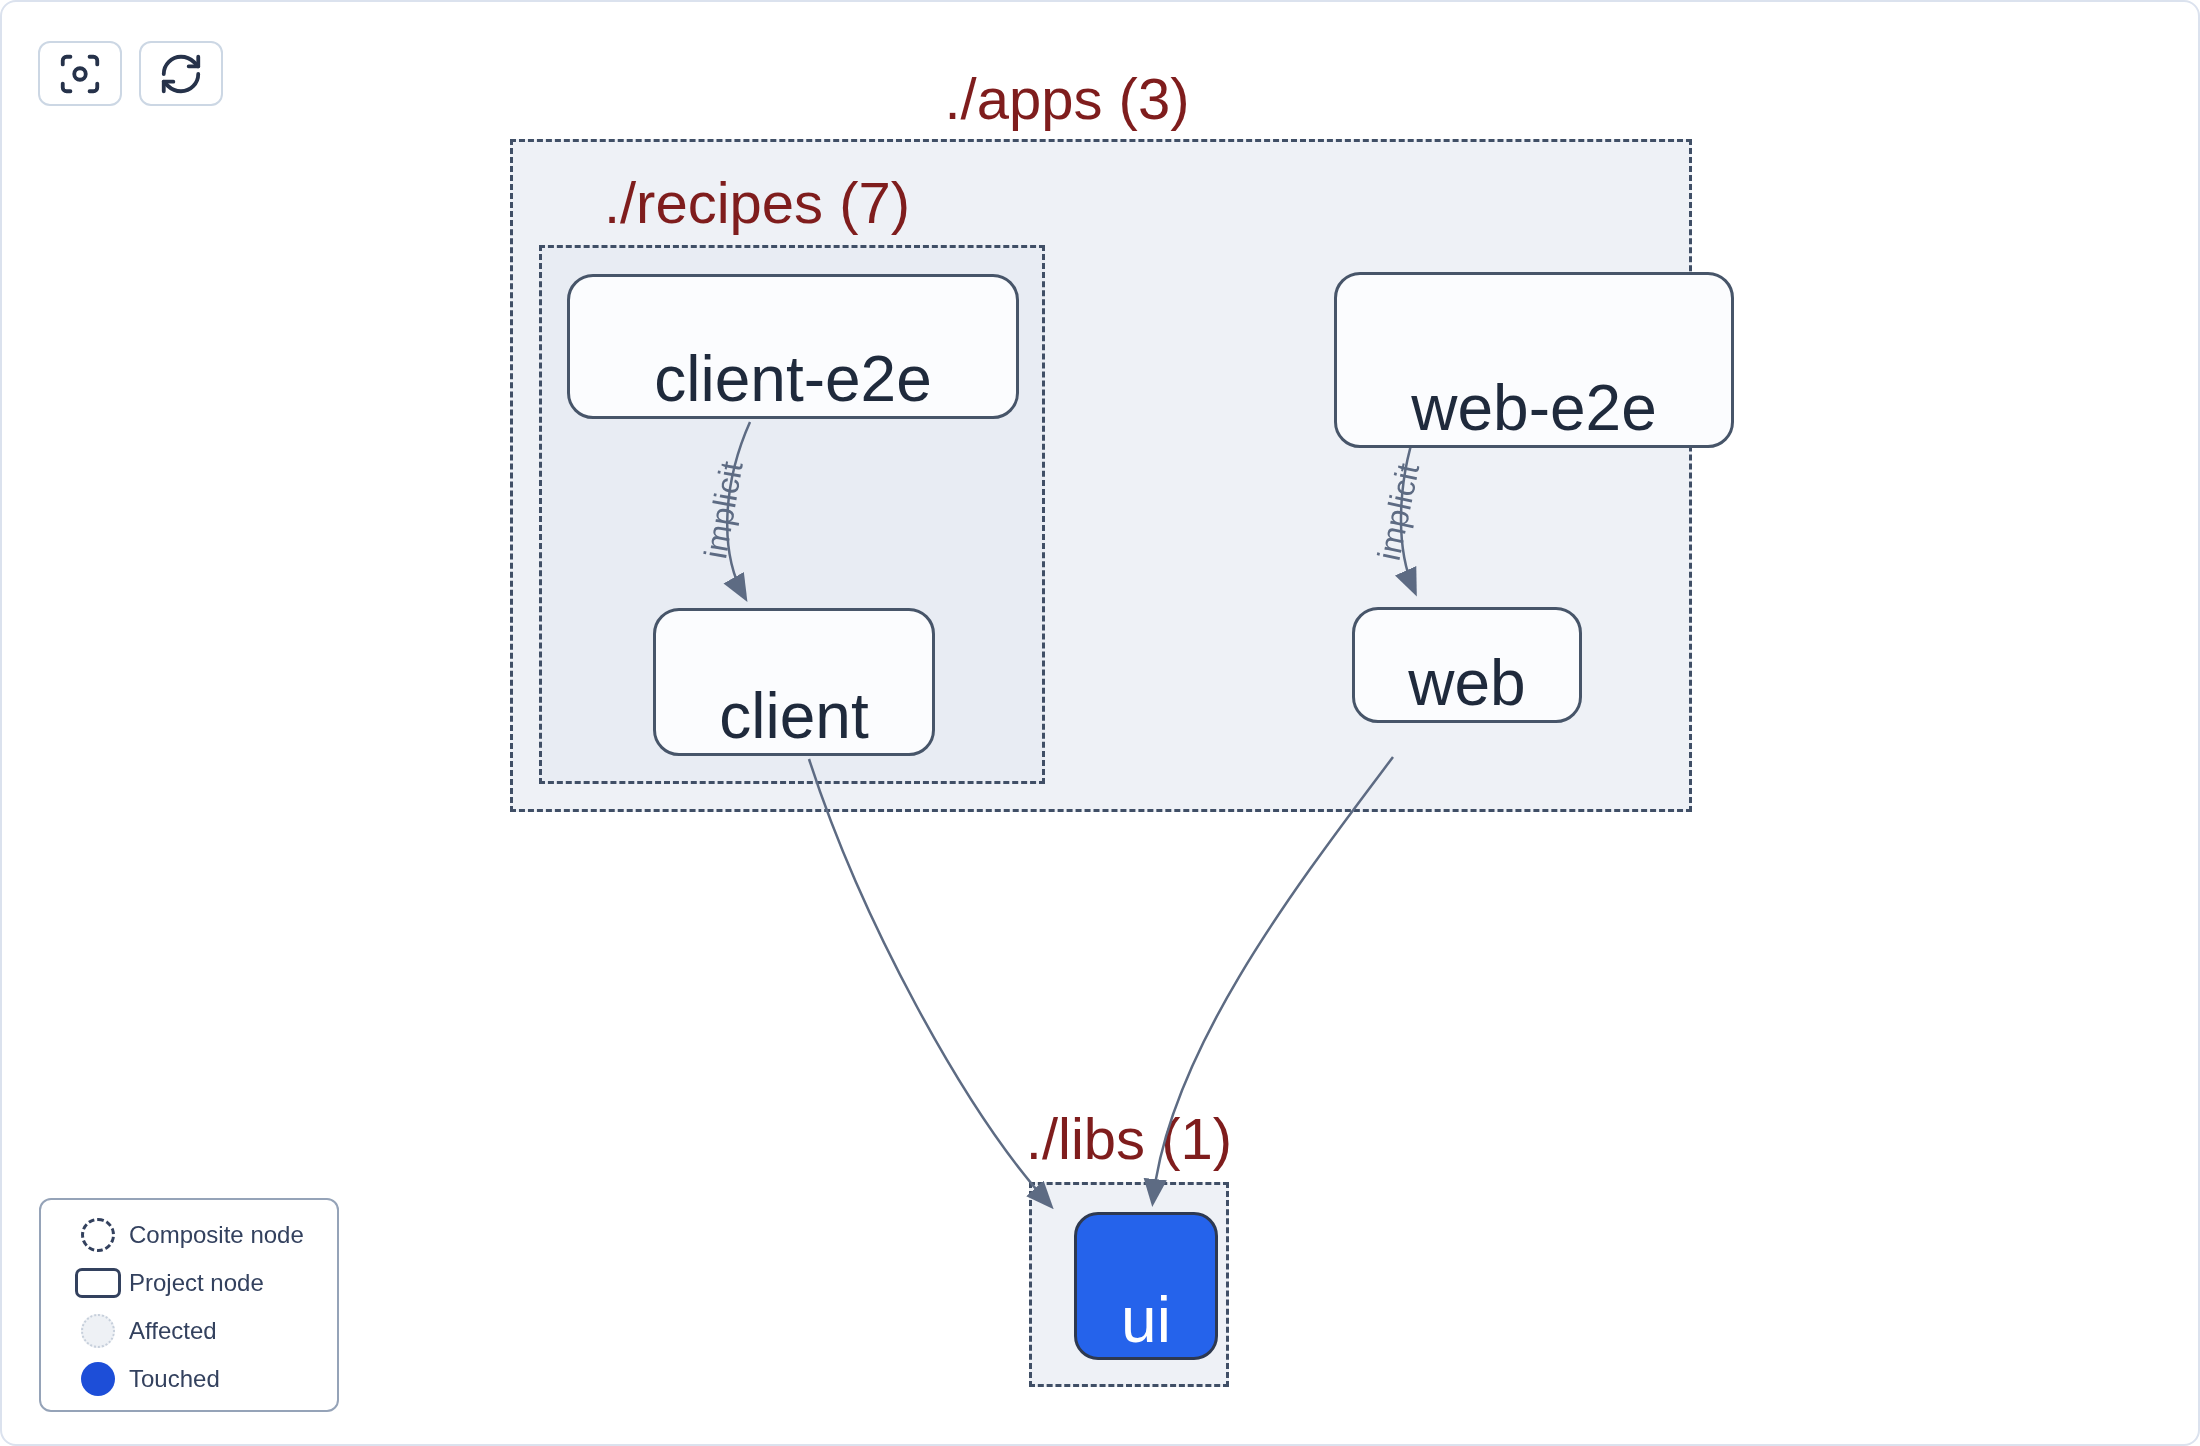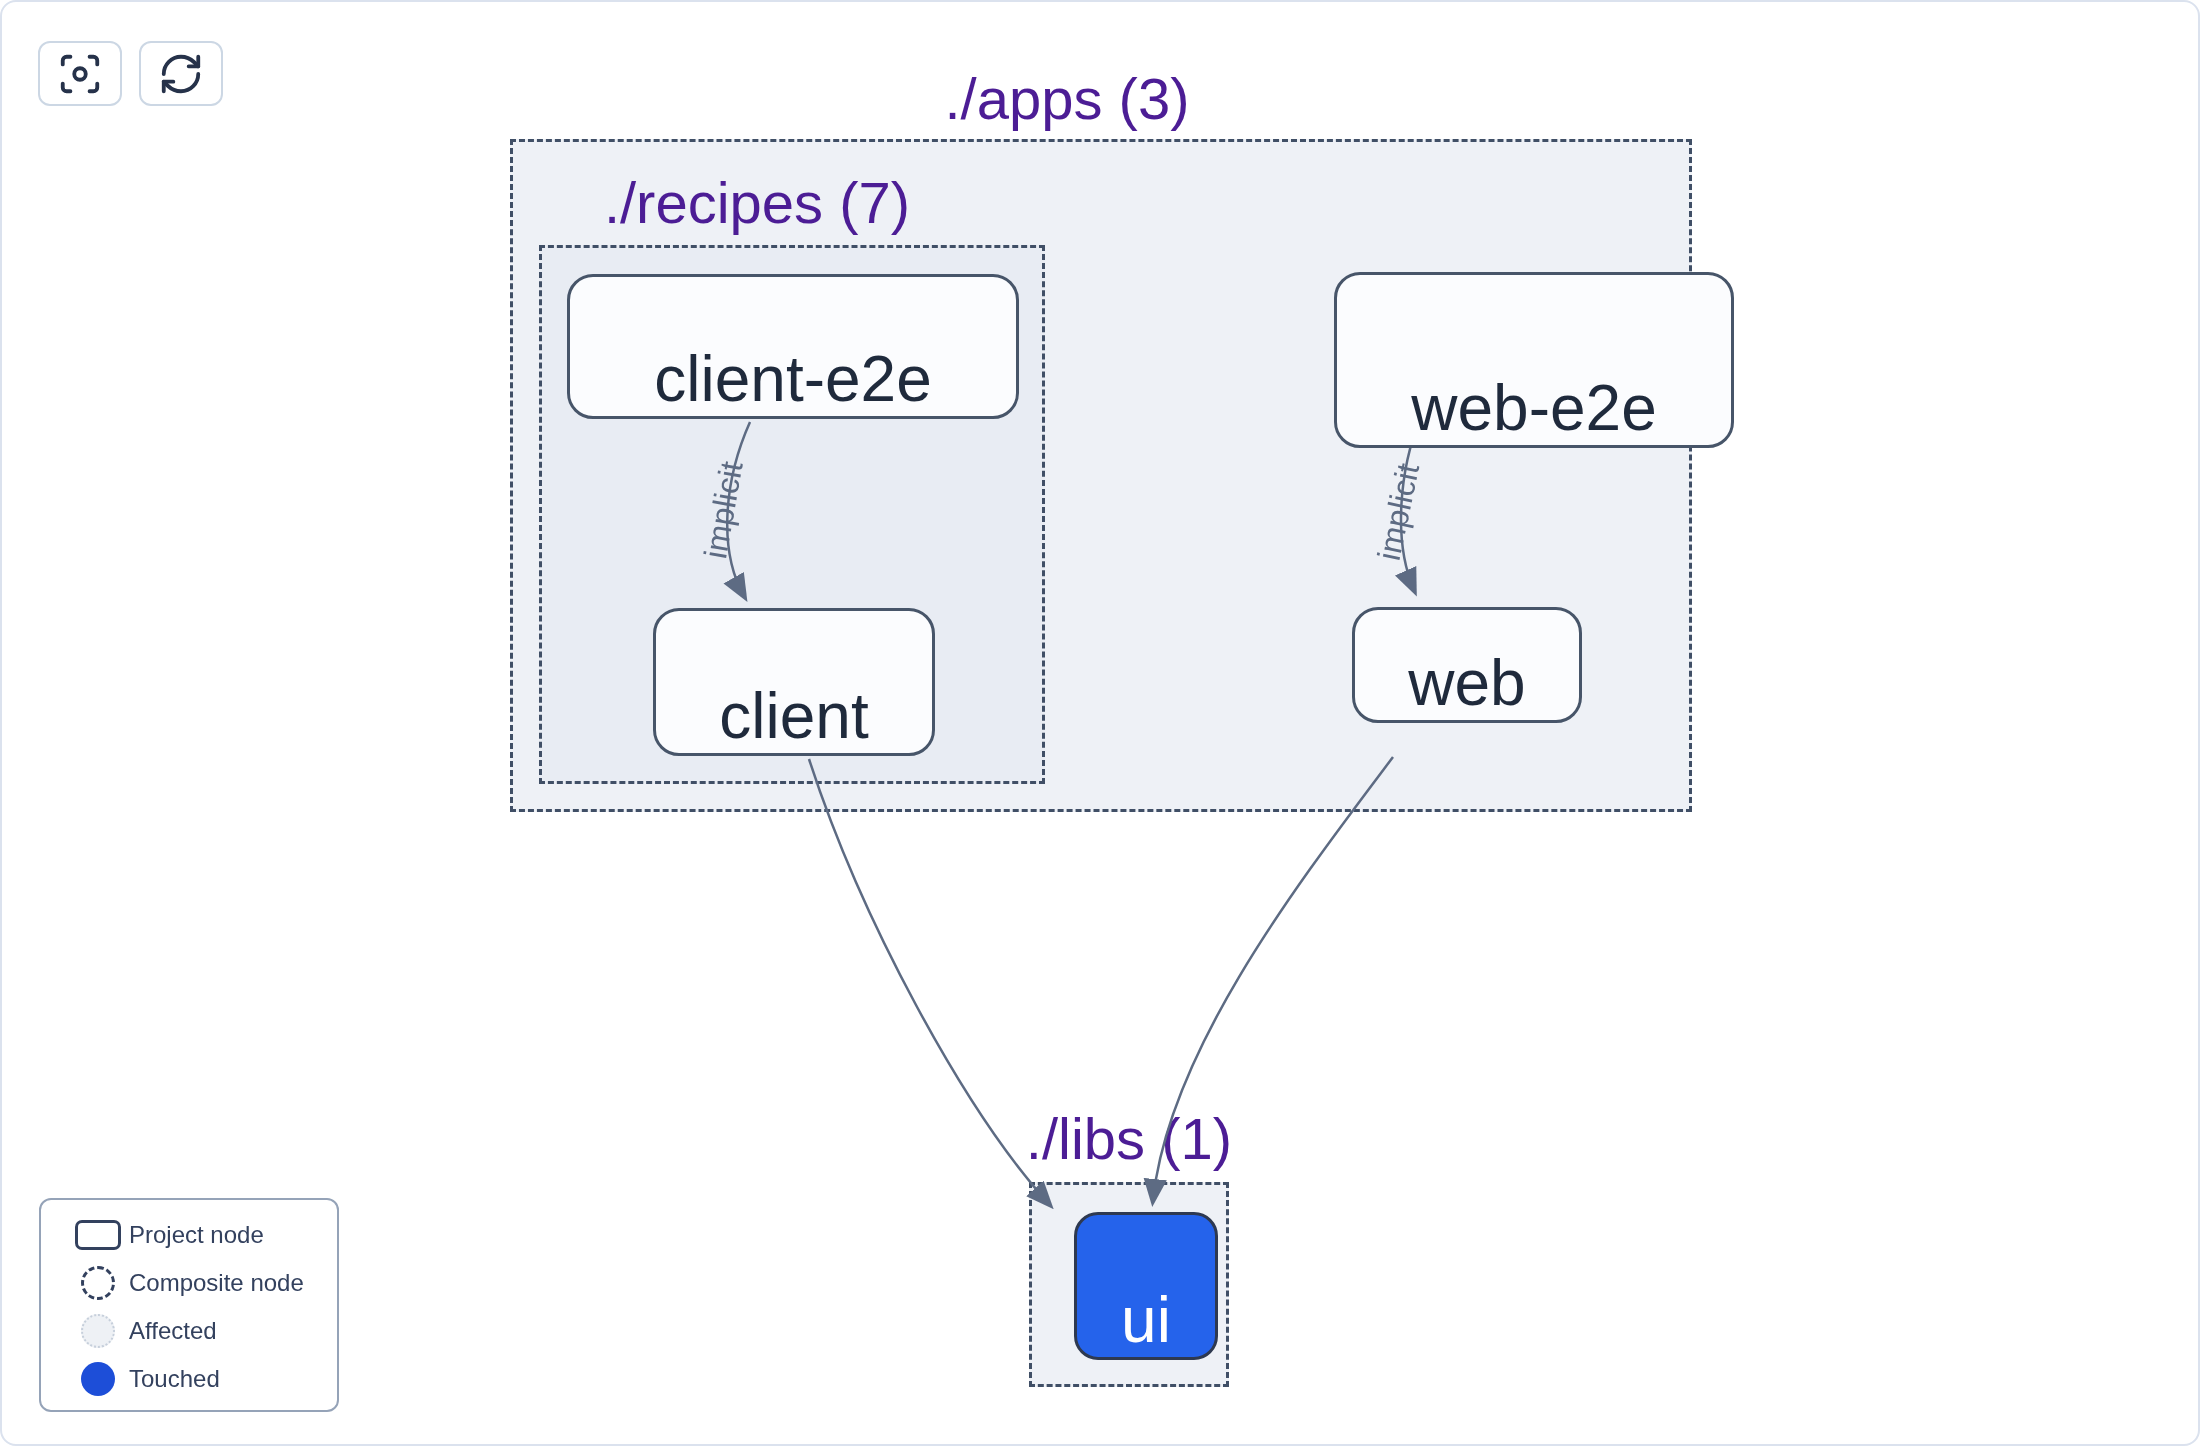--- a/index.html
+++ b/index.html
@@ -30,21 +30,21 @@
   .tool-btn svg { display:block; }
 
   
   .group { position:absolute; border:3px dashed #404f66; z-index:1; }
   .group-apps    { left:508px;  top:137px;  width:1182px; height:673px; background:#eef1f6; }
   .group-recipes { left:537px;  top:243px;  width:506px;  height:539px; background:#e8ecf3; }
   .group-libs    { left:1027px; top:1180px; width:200px;  height:205px; background:#eef1f6; }
 
   .group-title {
     position:absolute; width:600px; text-align:center;
-    font-size:58px; line-height:1.2; color:#4c1d95; white-space:nowrap;
+    font-size:58px; line-height:1.2; color:#7f1d1d; white-space:nowrap;
     z-index:2; cursor:pointer;
   }
   .title-apps    { left:765px; top:62px; }
   .title-recipes { left:455px; top:166px; }
   .title-libs    { left:827px; top:1102px; }
 
   
   .edge-label {
     position:absolute; z-index:3;
     font-size:32px; color:#5d6b83; white-space:nowrap;
@@ -150,29 +150,29 @@
         <path d="M21 3v5h-5"></path>
         <path d="M21 12a9 9 0 0 1-9 9 9.75 9.75 0 0 1-6.74-2.74L3 16"></path>
         <path d="M3 21v-5h5"></path>
       </svg>
     </div>
   </div>
 
   <div class="legend">
     <div class="legend-row">
       <span class="legend-swatch-cell">
+          <span class="sw-composite"></span>
+        </span>
+      <span class="legend-label">Composite node</span>
+    </div>
+    <div class="legend-row">
+      <span class="legend-swatch-cell">
           <span class="sw-project"></span>
         </span>
       <span class="legend-label">Project node</span>
-    </div>
-    <div class="legend-row">
-      <span class="legend-swatch-cell">
-          <span class="sw-composite"></span>
-        </span>
-      <span class="legend-label">Composite node</span>
     </div>
     <div class="legend-row">
       <span class="legend-swatch-cell">
           <span class="sw-affected"></span>
         </span>
       <span class="legend-label">Affected</span>
     </div>
     <div class="legend-row">
       <span class="legend-swatch-cell">
           <span class="sw-touched"></span>

